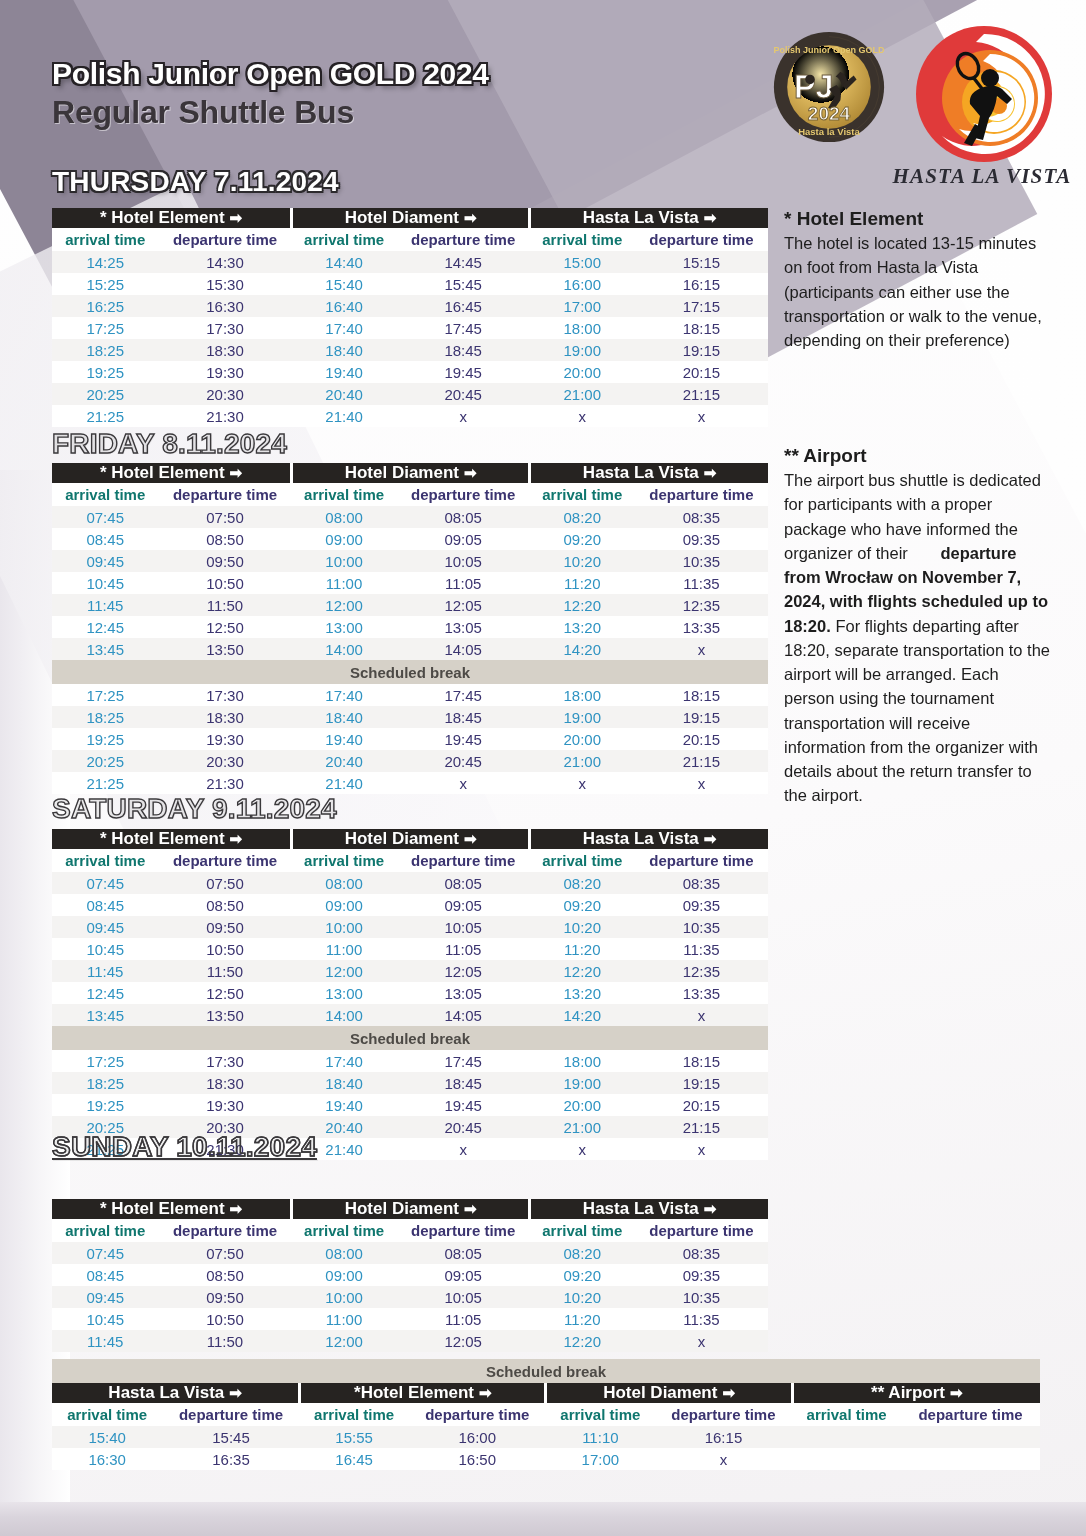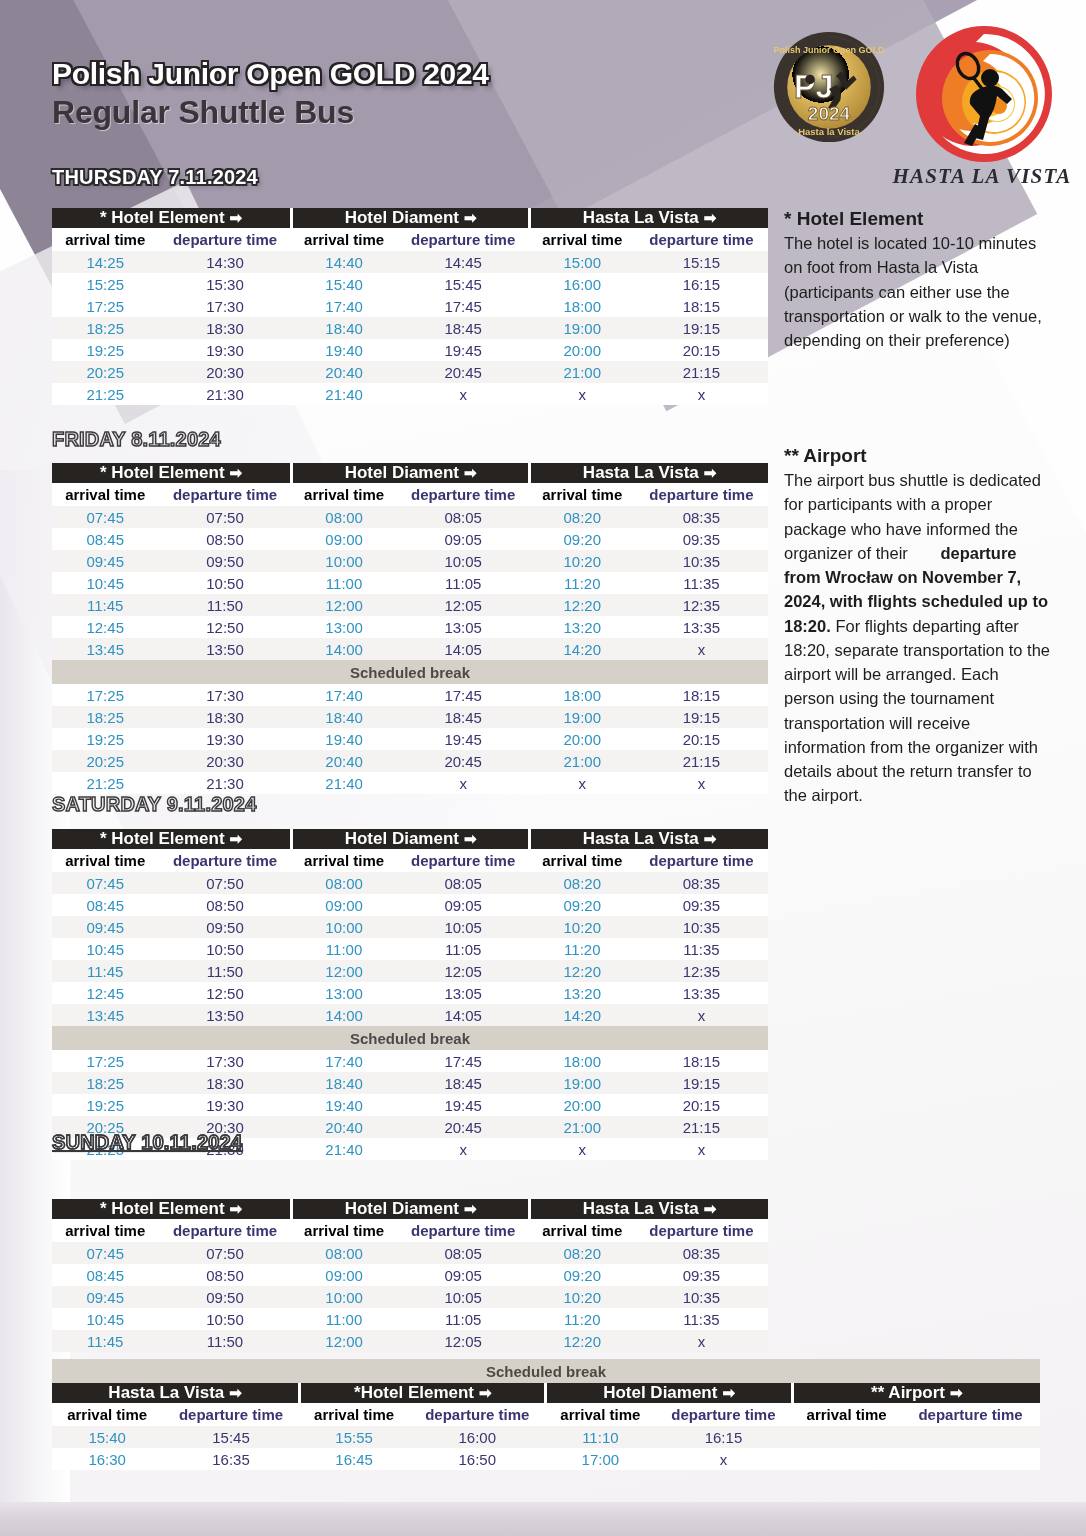--- a/index.html
+++ b/index.html
@@ -89,21 +89,21 @@
     position:absolute; left:120px; top:140px; width:180px;
     text-align:center;
     font-family:"Liberation Serif", serif;
     font-style:italic; font-weight:bold; font-size:21px;
     color:#2b2b33; letter-spacing:1.2px;
   }
 
   
   .day-heading {
     position:absolute;
-    font-size:20px; font-weight:bold; letter-spacing:.2px;
+    font-size:28px; font-weight:bold; letter-spacing:.2px;
     white-space:nowrap;
   }
   .day-heading.filled {
     color:#ffffff;
     text-shadow:
        1.6px 0 0 #2c2a2d, -1.6px 0 0 #2c2a2d, 0 1.6px 0 #2c2a2d, 0 -1.6px 0 #2c2a2d,
        1.6px 1.6px 0 #2c2a2d, -1.6px 1.6px 0 #2c2a2d, 1.6px -1.6px 0 #2c2a2d, -1.6px -1.6px 0 #2c2a2d,
        3px 3px 4px rgba(0,0,0,.25);
   }
   .day-heading.outline {
@@ -125,21 +125,21 @@
     border-right:3px solid #ffffff;
     white-space:nowrap;
   }
   .grp-head:last-child { border-right:none; }
   .grp-head .arrow { margin-left:5px; font-size:15px; }
 
   .col-head {
     font-size:15px; height:23px; text-align:center; background:#ffffff;
     white-space:nowrap;
   }
-  .col-head.arr { color:#000000; }
+  .col-head.arr { color:#0f766e; }
   .col-head.dep { color:#3b3470; }
 
   .sched tbody tr.odd  td { background:#f4f3f2; }
   .sched tbody tr.even td { background:#ffffff; }
 
   .cell {
     font-size:15px; height:22px; text-align:center; white-space:nowrap;
   }
   .cell.arr { color:#2f93c2; }
   .cell.dep { color:#3b3470; }
@@ -258,20 +258,28 @@
             <td class="cell dep">15:15</td>
           </tr>
           <tr class="even">
             <td class="cell arr">15:25</td>
             <td class="cell dep">15:30</td>
             <td class="cell arr">15:40</td>
             <td class="cell dep">15:45</td>
             <td class="cell arr">16:00</td>
             <td class="cell dep">16:15</td>
           </tr>
+          <tr class="odd">
+            <td class="cell arr">16:25</td>
+            <td class="cell dep">16:30</td>
+            <td class="cell arr">16:40</td>
+            <td class="cell dep">16:45</td>
+            <td class="cell arr">17:00</td>
+            <td class="cell dep">17:15</td>
+          </tr>
           <tr class="even">
             <td class="cell arr">17:25</td>
             <td class="cell dep">17:30</td>
             <td class="cell arr">17:40</td>
             <td class="cell dep">17:45</td>
             <td class="cell arr">18:00</td>
             <td class="cell dep">18:15</td>
           </tr>
           <tr class="odd">
             <td class="cell arr">18:25</td>
@@ -679,21 +687,21 @@
             <td class="cell x">x</td>
             <td class="cell arr"></td>
             <td class="cell dep"></td>
           </tr>
         </tbody>
       </table>
     </div>
 
   <div class="note" id="note-0" style="left:784px; top:208px;">
     <div class="note-title">* Hotel Element</div>
-    <div class="note-body">The hotel is located 10-10 minutes on foot from Hasta la Vista (participants can either use the transportation or walk to the venue, depending on their preference)</div>
+    <div class="note-body">The hotel is located 13-15 minutes on foot from Hasta la Vista (participants can either use the transportation or walk to the venue, depending on their preference)</div>
   </div>
 
   <div class="note" id="note-1" style="left:784px; top:445px;">
     <div class="note-title">** Airport</div>
     <div class="note-body">The airport bus shuttle is dedicated for participants with a proper package who have informed the organizer of their <b>departure from Wrocław on November 7, 2024, with flights scheduled up to 18:20.</b> For flights departing after 18:20, separate transportation to the airport will be arranged. Each person using the tournament transportation will receive information from the organizer with details about the return transfer to the airport.</div>
   </div>
 
 </div>
 
 </body></html>

